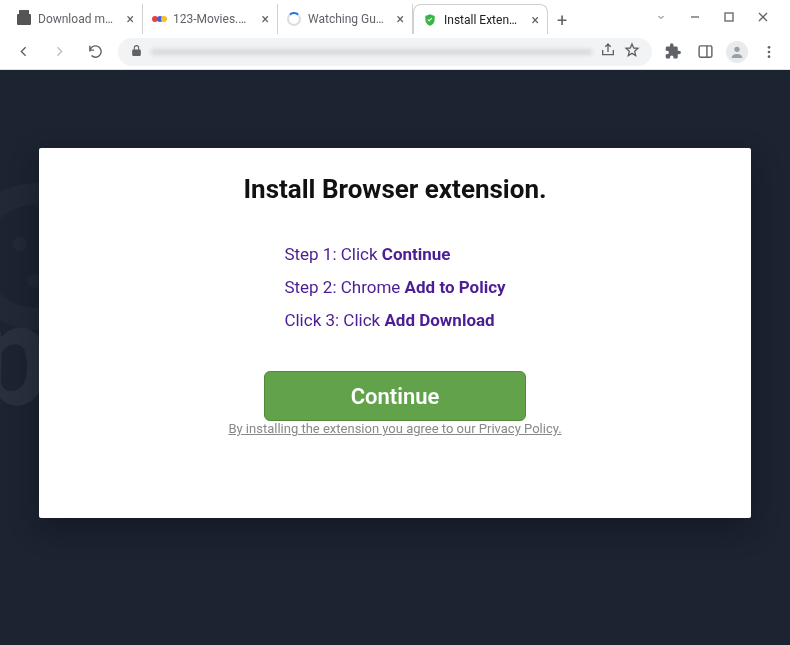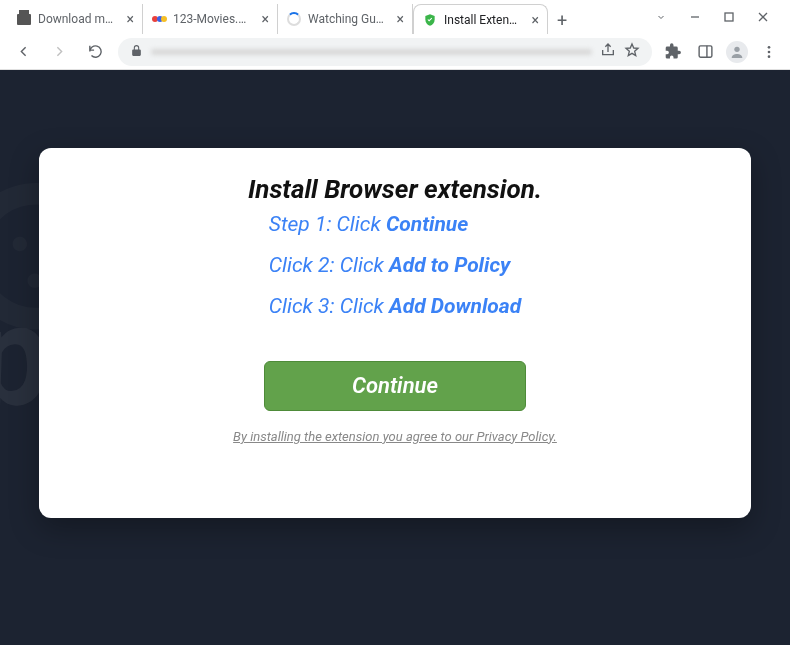--- a/index.html
+++ b/index.html
@@ -24,27 +24,27 @@
 .nav-btn.disabled { color: #c0c0c0; }
 .nav-btn svg { width: 17px; height: 17px; }
 .omnibox { flex: 1; height: 28px; background: #f1f3f4; border-radius: 14px; display: flex; align-items: center; padding: 0 12px; gap: 8px; color: #5f6368; }
 .omnibox .lock { color: #5f6368; }
 .omnibox-text { flex:1; height: 6px; background: #d8d8d8; border-radius:3px; filter: blur(2px);}
 .right-icons { display: flex; align-items: center; gap: 10px; }
 .right-icons .ico { width: 22px; height: 22px; display: flex; align-items: center; justify-content: center; color: #5f6368; cursor:pointer;}
 
 
 .content { flex: 1; background: #1c2331; display: flex; justify-content: center; padding-top: 78px; position: relative; overflow:hidden;}
-.card { width: 712px; height: 370px; background: #fff; border-radius: 12px; box-shadow: 0 10px 30px rgba(0,0,0,0.3); padding: 24px 60px 24px; position: relative; display:flex; flex-direction:column; align-items:center;font-style:italic; }
+.card { width: 712px; height: 370px; background: #fff; border-radius: 2px; box-shadow: 0 10px 30px rgba(0,0,0,0.3); padding: 24px 60px 24px; position: relative; display:flex; flex-direction:column; align-items:center; }
 .card h1 { font-size: 26px; font-weight: 700; color: #111; margin-top: 2px; }
-.steps { font-size: 21px; color: #3b82f6; line-height: 1.95; }
+.steps { font-size: 17px; color: #4c1d95; line-height: 1.95; margin-top: 34px; }
 .steps .line { white-space:nowrap; }
 .steps b { font-weight: 700; }
 .cta { margin-top: 34px; width: 262px; height: 50px; background: #62a24b; border-radius: 6px; border: 1px solid #4e8b39; color: #fff; font-size: 22px; font-weight: 600; display:flex; align-items:center; justify-content:center; cursor:pointer; }
-.policy { margin-top: 18px; font-size: 13px; color: #888; text-decoration: underline; cursor:pointer;}
+.policy { font-size: 13px; color: #888; text-decoration: underline; cursor:pointer;}
 .watermark { position: absolute; left: -30px; top: 150px; width: 860px; font-size: 140px; font-weight: 700; color: rgba(200,200,200,0.08); font-style: italic; transform: rotate(-8deg); pointer-events:none; user-select:none; letter-spacing:-2px;}
 .watermark svg { position:absolute; left:-20px; top:-110px; opacity:0.06;}
 
 
 .fav-printer { width:14px; height:11px; background:#555; position:relative; border-radius:1px; }
 .fav-printer:before { content:''; position:absolute; top:-4px; left:2px; width:10px; height:4px; background:#555;}
 .fav-dots { width:14px; height:14px; position:relative; }
 .fav-dots span { position:absolute; width:6px; height:6px; border-radius:50%;}
 .fav-spinner { width:14px; height:14px; border:2px solid #ddd; border-top-color:#1a73e8; border-radius:50%; }
 .fav-shield svg { width:14px; height:14px; }
@@ -180,19 +180,19 @@
         <circle cx="34" cy="34" r="3" fill="#888"></circle>
         <circle cx="48" cy="40" r="3" fill="#888"></circle>
         <circle cx="38" cy="50" r="3" fill="#888"></circle>
       </svg>
     pcrisk.com
   </div>
   <div class="card">
     <h1>Install Browser extension.</h1>
     <div class="steps">
       <div class="line"><span>Step 1: Click </span><b>Continue</b></div>
-      <div class="line"><span>Click 2: Click </span><b>Add to Policy</b></div>
+      <div class="line"><span>Step 2: Chrome </span><b>Add to Policy</b></div>
       <div class="line"><span>Click 3: Click </span><b>Add Download</b></div>
     </div>
     <div class="cta">Continue</div>
     <div class="policy">By installing the extension you agree to our Privacy Policy.</div>
   </div>
 </div>
 
 </body></html>

